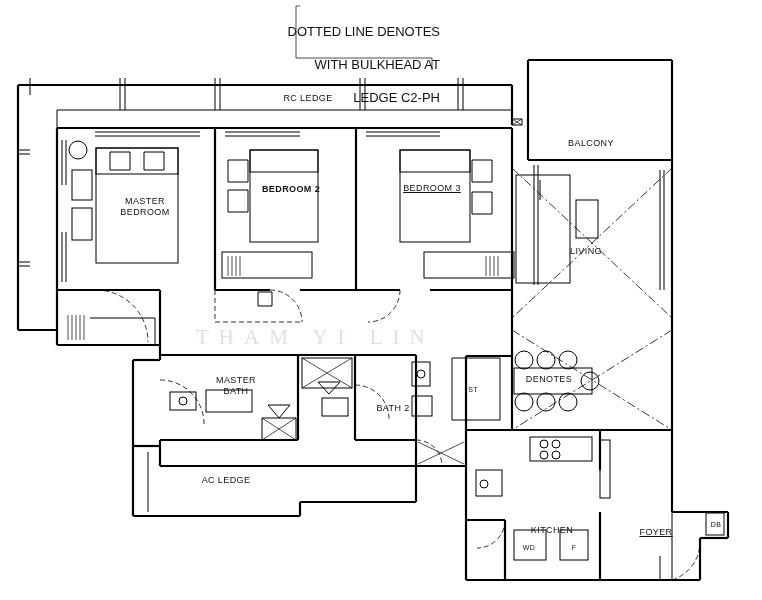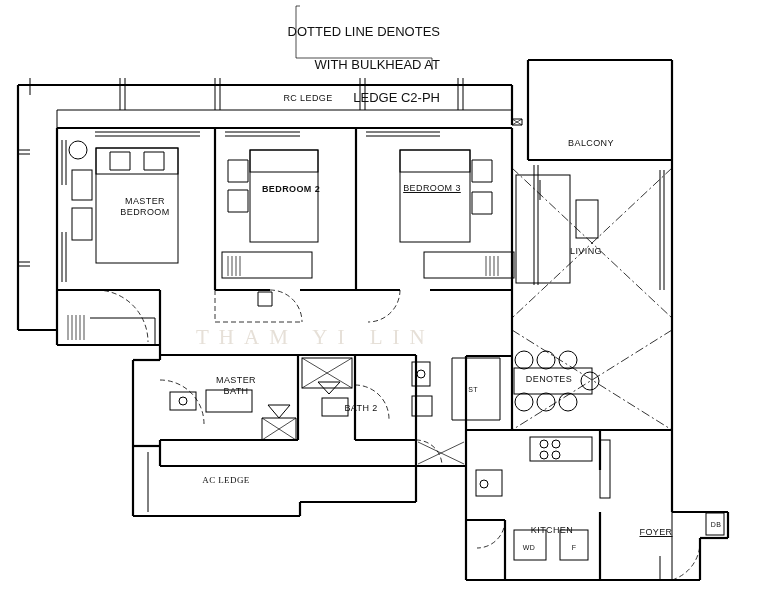--- a/index.html
+++ b/index.html
@@ -250,22 +250,22 @@
   <div class="lbl" style="left:268px;top:93px;width:80px;">RC LEDGE</div>
   <div class="lbl" style="left:551px;top:102px;width:80px;margin-top:36px;">BALCONY</div>
   <div class="lbl" style="left:105px;top:196px;width:80px;">MASTER
 BEDROOM</div>
   <div class="lbl" style="left:251px;top:184px;width:80px;font-weight:bold;">BEDROOM 2</div>
   <div class="lbl" style="left:392px;top:183px;width:80px;text-decoration:underline;">BEDROOM 3</div>
   <div class="lbl" style="left:556px;top:246px;width:60px;">LIVING</div>
   <div class="lbl" style="left:519px;top:374px;width:60px;">DENOTES</div>
   <div class="lbl" style="left:201px;top:375px;width:70px;">MASTER
 BATH</div>
-  <div class="lbl" style="left:331px;top:403px;width:60px;">BATH 2</div>
-  <div class="lbl" style="left:186px;top:475px;width:80px;font-family:Liberation Serif, serif;">AC LEDGE</div>
+  <div class="lbl" style="left:363px;top:403px;width:60px;">BATH 2</div>
+  <div class="lbl" style="left:186px;top:475px;width:80px;">AC LEDGE</div>
   <div class="lbl" style="left:517px;top:493px;width:70px;margin-top:32px;">KITCHEN</div>
   <div class="lbl" style="left:626px;top:527px;width:60px;text-decoration:underline;">FOYER</div>
 
   <div class="lbl xs" style="left:458px;top:384px;width:30px;">ST</div>
   <div class="lbl xs" style="left:514px;top:542px;width:30px;">WD</div>
   <div class="lbl xs" style="left:560px;top:542px;width:28px;">F</div>
   <div class="lbl xs" style="left:702px;top:519px;width:28px;">DB</div>
 
 </div>
 

